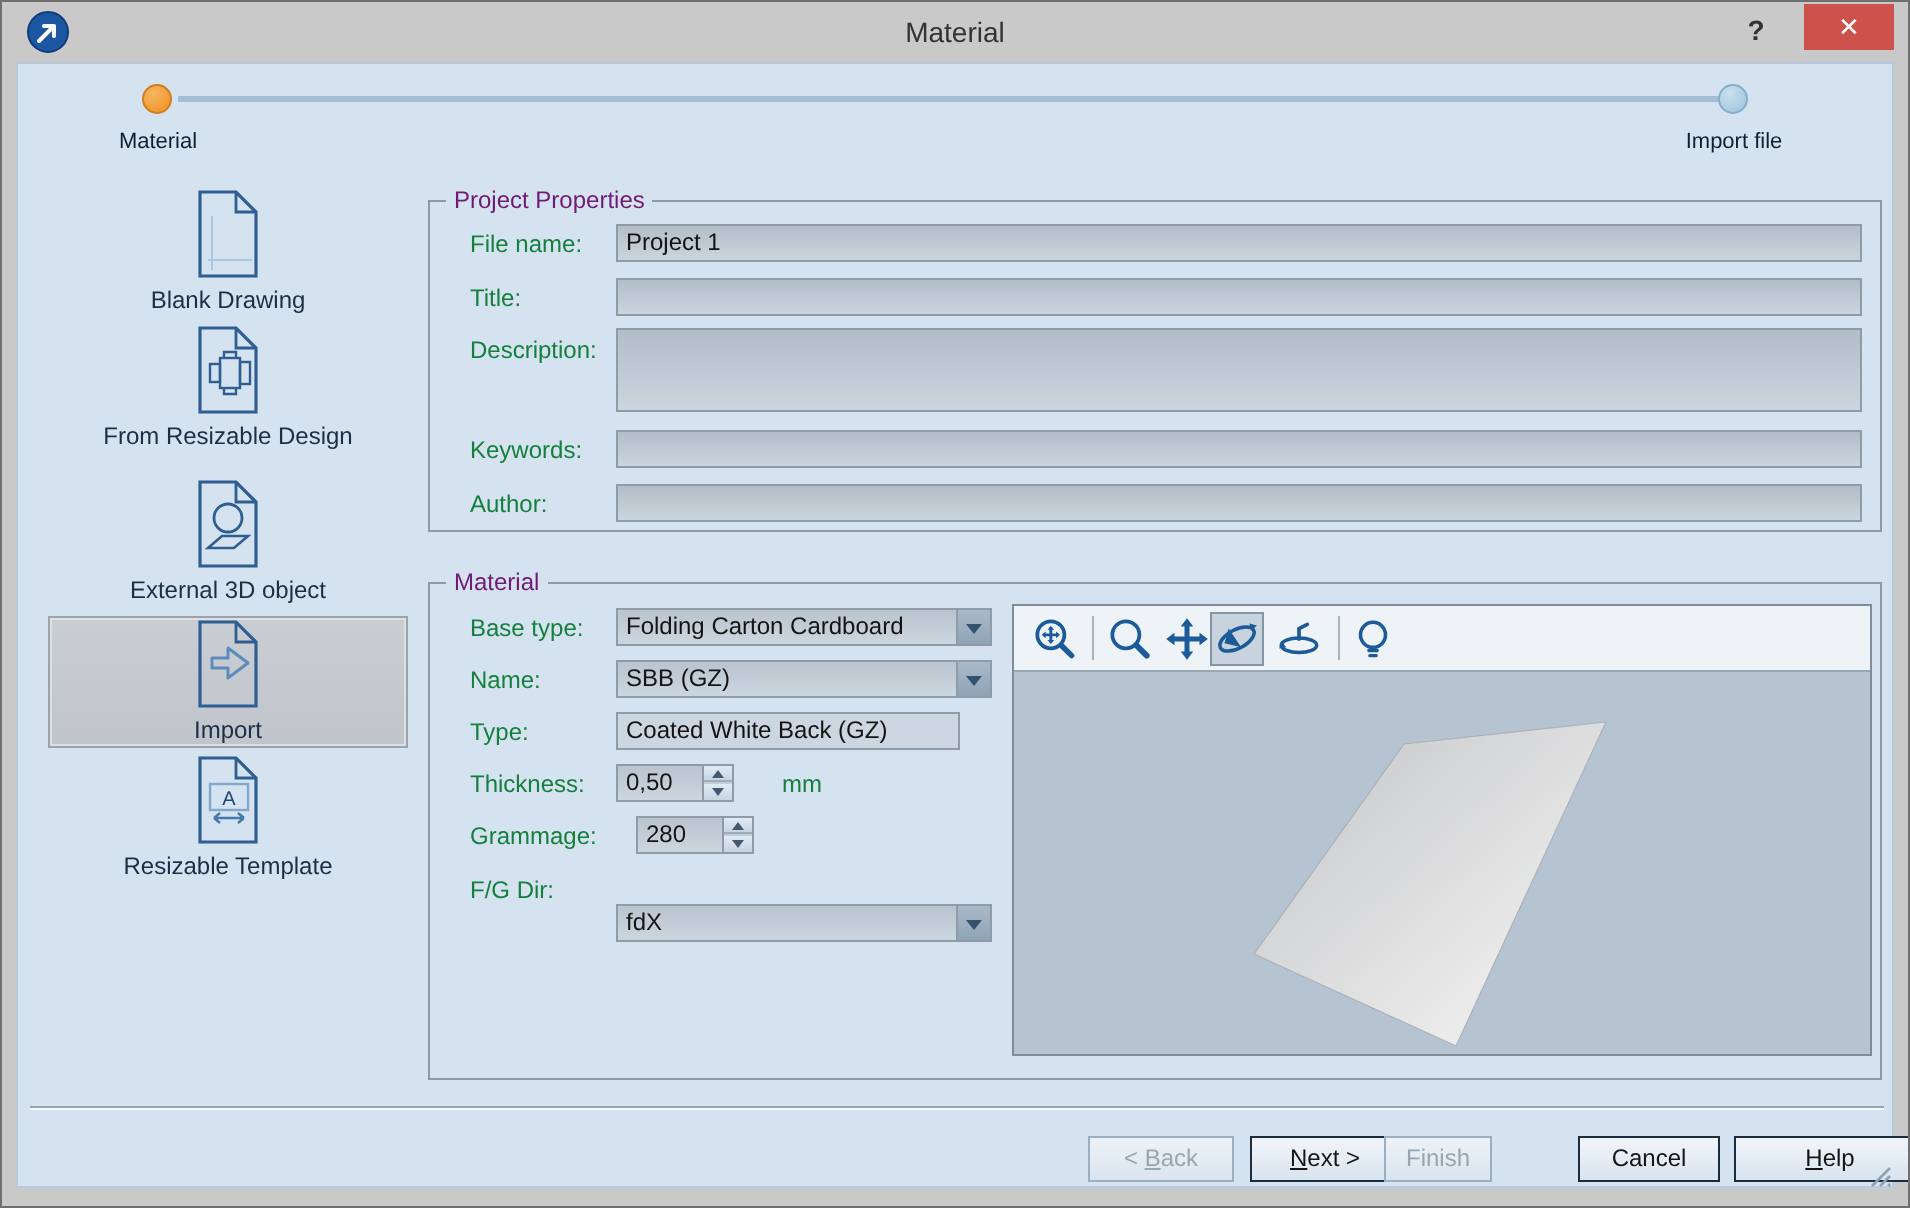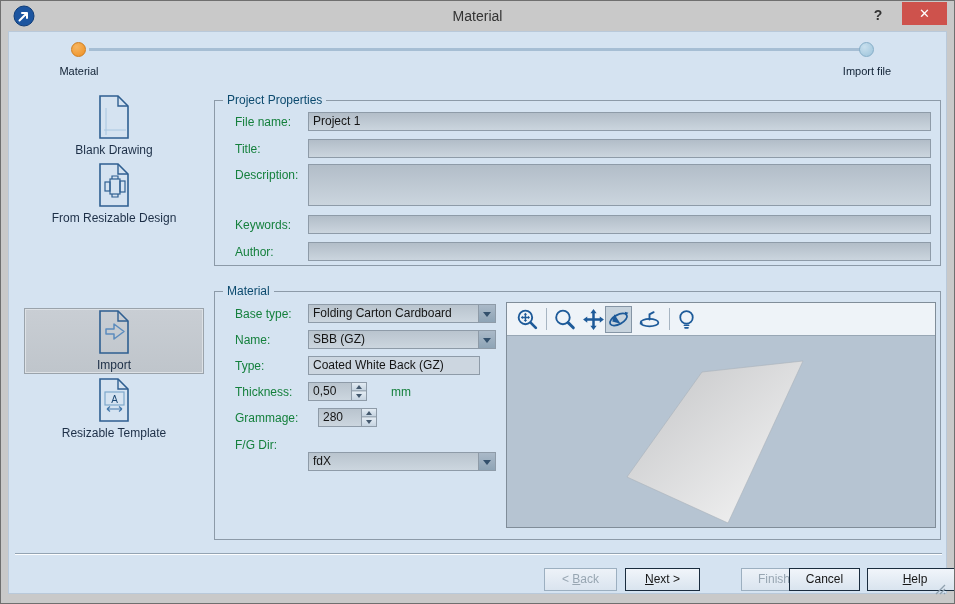--- a/index.html
+++ b/index.html
@@ -37,21 +37,21 @@
   
   .side-item { position:absolute; left:15px; width:180px; display:flex; flex-direction:column;
                align-items:center; }
   .side-item .cap { font-size:12px; color:#1d2f47; margin-top:4px; white-space:nowrap; }
   .side-item.sel { background:linear-gradient(#c9ced4,#bfc5cb); border:1px solid #9aa3ab;
                    box-shadow:inset 0 0 0 1px #dde1e5; }
 
   
   .group { position:absolute; border:1px solid #8c9aa8; }
   .group-label { position:absolute; top:-8px; left:8px; background:#d5e3f1; padding:0 4px;
-                 font-size:12px; color:#0c4a6e; line-height:15px; }
+                 font-size:12px; color:#701a75; line-height:15px; }
 
   .lbl { position:absolute; font-size:12px; color:#15803d; white-space:nowrap;margin-left:12px; }
 
   .tfield { position:absolute; height:19px; background:linear-gradient(#b2bdc8,#cbd5de);
             border:1px solid #8e9ba8; font-size:12px; color:#141414; padding:1px 4px;
             line-height:15px; overflow:hidden; white-space:nowrap; }
   .tfield.tall { height:42px; }
   .tfield.flat { background:#ccd6e0; }
 
   .ddown { position:absolute; height:19px; background:linear-gradient(#b9c4ce,#ccd6df);
@@ -135,20 +135,29 @@
 
     <div class="side-item" style="top:63px;">
       <svg width="34" height="44" viewBox="0 0 34 44">
         <path d="M3 1 H21 L31 11 V43 H3 Z" fill="none" stroke="#2f5f91" stroke-width="1.6"></path>
         <path d="M21 1 V11 H31" fill="none" stroke="#2f5f91" stroke-width="1.4"></path>
         <path d="M9 13 V40 M7 35 H29" stroke="#a8c6e0" stroke-width="1" fill="none"></path>
       </svg>
       <span class="cap">Blank Drawing</span>
     </div>
 
+    <div class="side-item" style="top:208px;">
+      <svg width="34" height="44" viewBox="0 0 34 44">
+        <path d="M3 1 H21 L31 11 V43 H3 Z" fill="none" stroke="#2f5f91" stroke-width="1.6"></path>
+        <path d="M21 1 V11 H31" fill="none" stroke="#2f5f91" stroke-width="1.4"></path>
+        <circle cx="17" cy="19" r="7" fill="none" stroke="#2f5f91" stroke-width="1.4"></circle>
+        <path d="M7 34 L14 28 H27 L20 34 Z" fill="none" stroke="#2f5f91" stroke-width="1.3"></path>
+      </svg>
+      <span class="cap">External 3D object</span>
+    </div>
 
     <div class="side-item sel" style="top:276px; height:66px; justify-content:center;">
       <svg width="34" height="44" viewBox="0 0 34 44">
         <path d="M3 1 H21 L31 11 V43 H3 Z" fill="none" stroke="#2f5f91" stroke-width="1.6"></path>
         <path d="M21 1 V11 H31" fill="none" stroke="#2f5f91" stroke-width="1.4"></path>
         <path d="M9 19 H17 V14 L27 21.5 L17 29 V24 H9 Z" fill="none" stroke="#5c8cbd" stroke-width="1.5" stroke-linejoin="round"></path>
       </svg>
       <span class="cap">Import</span>
     </div>
 
@@ -294,21 +303,21 @@
     </div>
 
     <div class="hsep"></div>
 
     <button class="btn disabled" style="left:535px; width:73px;">
       <span>&lt; </span><span class="mn">B</span><span>ack</span>
     </button>
     <button class="btn" style="left:616px; width:75px;">
       <span></span><span class="mn">N</span><span>ext &gt;</span>
     </button>
-    <button class="btn disabled" style="left:732px; width:66px;">
+    <button class="btn disabled" style="left:683px; width:54px;">
       <span>Finish</span><span class="mn"></span><span></span>
     </button>
     <button class="btn" style="left:780px; width:71px;">
       <span>Cancel</span><span class="mn"></span><span></span>
     </button>
     <button class="btn" style="left:858px; width:96px;">
       <span></span><span class="mn">H</span><span>elp</span>
     </button>
 
     <span class="grip">

